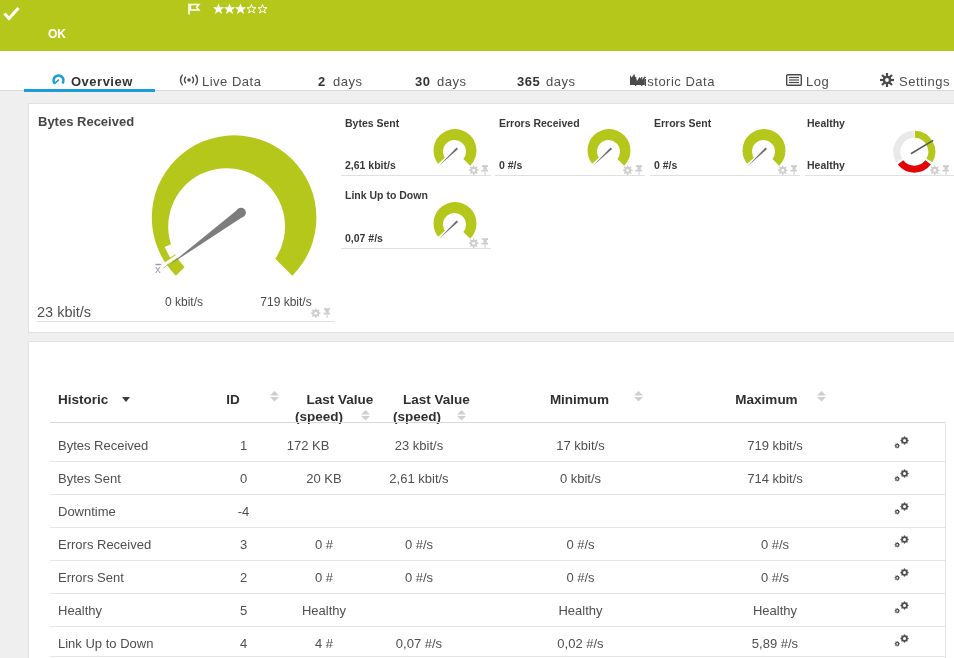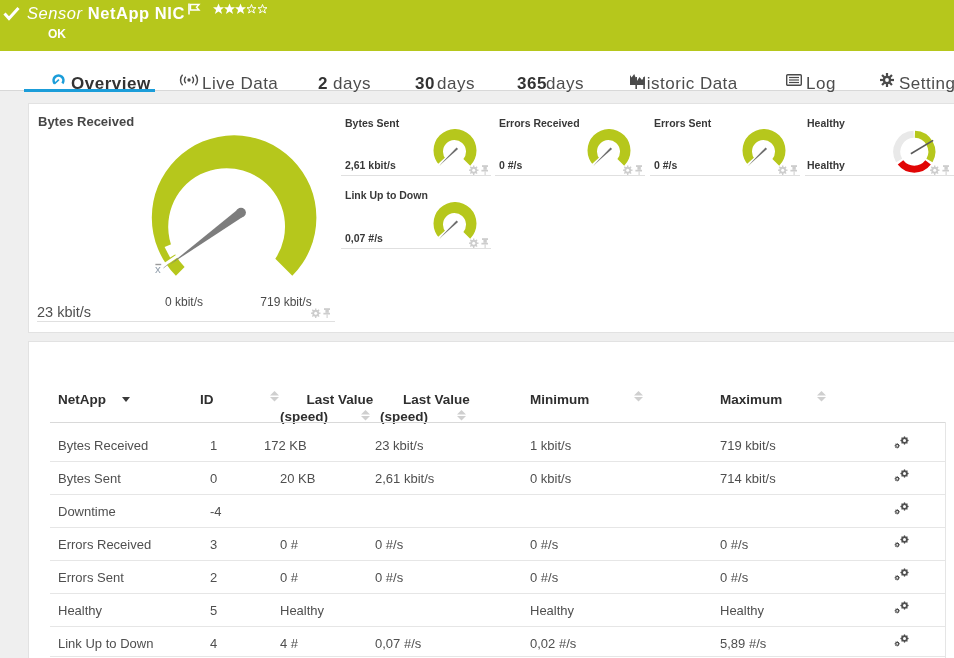--- a/index.html
+++ b/index.html
@@ -8,46 +8,45 @@
 .abs { position:absolute; }
 
 #hdr { position:absolute; left:0; top:0; width:954px; height:51px; background:#b6c71c; }
 #hdr .title { position:absolute; left:27px; top:4px; color:#fff; font-size:16.5px; letter-spacing:0.55px; }
 #hdr .title .sensor { font-style:italic; font-weight:normal; }
 #hdr .title .name { font-weight:bold; }
 #hdr .ok { position:absolute; left:48px; top:27px; color:#fff; font-size:12px; font-weight:bold; }
 
 #tabs { position:absolute; left:0; top:51px; width:954px; height:40px; background:#fff;
   border-bottom:1px solid #d8d8d8; }
-.tabtxt { position:absolute; top:74px; white-space:nowrap; font-size:17px; color:#4d4d4d; letter-spacing:0.5px; }
+.tabtxt { position:absolute; top:74px; white-space:nowrap; font-size:13px; color:#4d4d4d; letter-spacing:0.5px; }
 .tabtxt b { color:#333; }
 #ovl { position:absolute; left:24px; top:89px; width:131px; height:3px; background:#1b9dd9; }
 
 .panel { position:absolute; background:#fff; border:1px solid #e2e2e2; }
 #p1 { left:28px; top:103px; width:930px; height:230px; border-right:none; }
 #p2 { left:28px; top:341px; width:930px; height:330px; border-right:none; border-bottom:none; }
 .lbl-lg { position:absolute; font-size:13px; font-weight:bold; color:#474747; }
 .lbl-sm { position:absolute; font-size:10.5px; font-weight:bold; color:#383838; }
 .val-lg { position:absolute; font-size:14.5px; color:#4f4f4f; }
 .val-sm { position:absolute; font-size:10.5px; font-weight:bold; color:#383838; }
 .scale { position:absolute; font-size:12px; color:#4a4a4a; }
 .cellline { position:absolute; height:1px; background:#e0e0e0; }
 
 .th { position:absolute; font-size:13.5px; font-weight:bold; color:#2f2f2f; white-space:nowrap; }
 .td { position:absolute; font-size:13px; color:#4f4f4f; white-space:nowrap; }
-.r { text-align:left; }
+.r { text-align:center; }
 .rowline { position:absolute; left:50px; height:1px; background:#e6e6e6; }
 </style>
 </head>
 <body>
 <div id="hdr">
   <svg class="abs" style="left:3px;top:6px" width="17" height="15" viewBox="0 0 17 15">
     <polyline points="1.5,7.5 6,12.5 15.5,2" fill="none" stroke="#fff" stroke-width="3"></polyline>
   </svg>
-  <div class="title"><span class="sensor">Sensor</span> <span class="name">NetApp NIC</span></div>
   <svg class="abs" style="left:188px;top:3px" width="13" height="12" viewBox="0 0 13 12">
     <line x1="1" y1="0.5" x2="1" y2="11.5" stroke="#fff" stroke-width="1.6"></line>
     <path d="M2.5 1.5 H11 L8.5 4.2 L11 7 H2.5 Z" fill="none" stroke="#fff" stroke-width="1.4"></path>
   </svg>
   <svg class="abs" style="left:213px;top:3px" width="58" height="12" viewBox="0 0 58 12">
     <g fill="#fff">
       <path d="M5.5 0.5 L7 4.3 L11 4.3 L7.9 6.9 L9.1 11 L5.5 8.6 L1.9 11 L3.1 6.9 L0 4.3 L4 4.3 Z"></path>
       <path d="M16.5 0.5 L18 4.3 L22 4.3 L18.9 6.9 L20.1 11 L16.5 8.6 L12.9 11 L14.1 6.9 L11 4.3 L15 4.3 Z"></path>
       <path d="M27.5 0.5 L29 4.3 L33 4.3 L29.9 6.9 L31.1 11 L27.5 8.6 L23.9 11 L25.1 6.9 L22 4.3 L26 4.3 Z"></path>
     </g>
@@ -142,21 +141,21 @@
 
 <div class="lbl-sm" style="left:807px;top:117px">Healthy</div>
 <div class="val-sm" style="left:807px;top:159px">Healthy</div>
 <div class="cellline" style="left:805px;top:175px;width:149px"></div>
 
 <div class="lbl-sm" style="left:345px;top:189px">Link Up to Down</div>
 <div class="val-sm" style="left:345px;top:232px">0,07 #/s</div>
 <div class="cellline" style="left:341px;top:248px;width:150px"></div>
 
 <div class="panel" id="p2"></div>
-<div class="th" style="left:58px;top:392px">NetApp</div>
+<div class="th" style="left:58px;top:392px">Historic</div>
 <svg class="abs" style="left:122px;top:397px" width="8" height="5" viewBox="0 0 8 5">
     <polygon points="0,0 8,0 4,5" fill="#3a3a3a"></polygon>
   </svg>
 <div class="th r" style="left:200px;top:392px;width:66px">ID</div>
 <div class="th" style="left:296px;top:392px;width:88px;text-align:center">Last Value</div>
 <div class="th r" style="left:280px;top:409px;width:78px">(speed)</div>
 <div class="th" style="left:392px;top:392px;width:89px;text-align:center">Last Value</div>
 <div class="th r" style="left:380px;top:409px;width:74px">(speed)</div>
 <div class="th r" style="left:530px;top:392px;width:99px">Minimum</div>
 <div class="th r" style="left:720px;top:392px;width:93px">Maximum</div>
@@ -167,21 +166,21 @@
 <div class="rowline" style="top:560px;width:895px"></div>
 <div class="rowline" style="top:593px;width:895px"></div>
 <div class="rowline" style="top:626px;width:895px"></div>
 <div class="rowline" style="top:656px;width:895px"></div>
 <div class="abs" style="left:945px;top:422px;width:1px;height:236px;background:#e5e5e5"></div>
 
 <div class="td" style="left:58px;top:438px">Bytes Received</div>
 <div class="td r" style="left:210px;top:438px;width:67px">1</div>
 <div class="td r" style="left:264px;top:438px;width:88px">172 KB</div>
 <div class="td r" style="left:375px;top:438px;width:88px">23 kbit/s</div>
-<div class="td r" style="left:530px;top:438px;width:101px">1 kbit/s</div>
+<div class="td r" style="left:530px;top:438px;width:101px">17 kbit/s</div>
 <div class="td r" style="left:720px;top:438px;width:110px">719 kbit/s</div>
 
 <div class="td" style="left:58px;top:471px">Bytes Sent</div>
 <div class="td r" style="left:210px;top:471px;width:67px">0</div>
 <div class="td r" style="left:280px;top:471px;width:88px">20 KB</div>
 <div class="td r" style="left:375px;top:471px;width:88px">2,61 kbit/s</div>
 <div class="td r" style="left:530px;top:471px;width:101px">0 kbit/s</div>
 <div class="td r" style="left:720px;top:471px;width:110px">714 kbit/s</div>
 
 <div class="td" style="left:58px;top:504px">Downtime</div>

